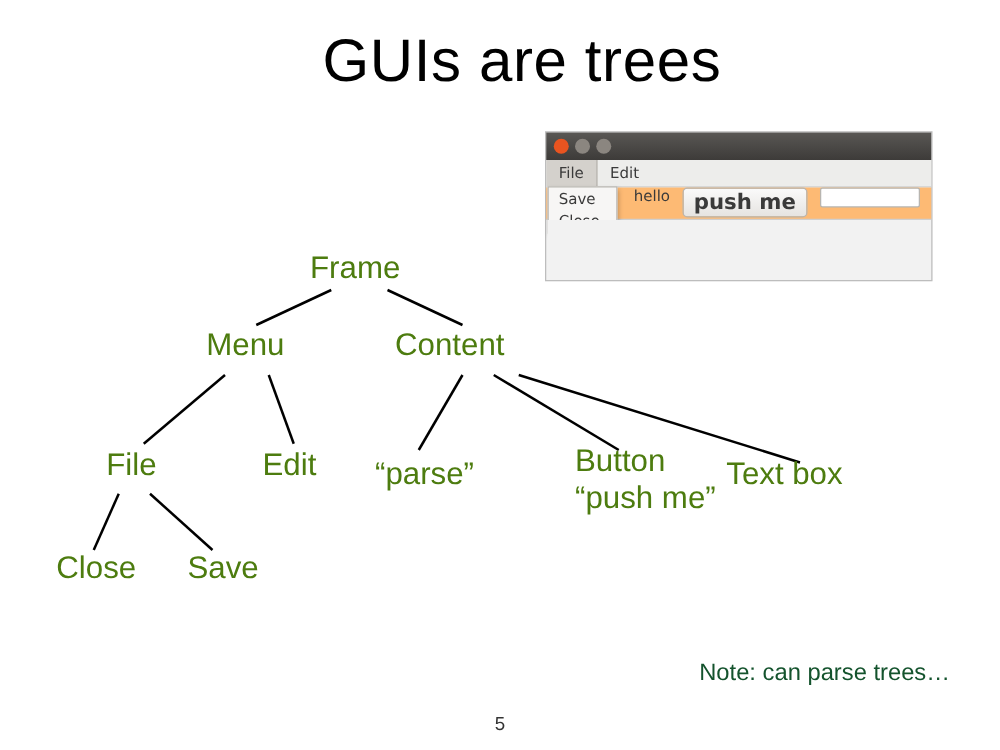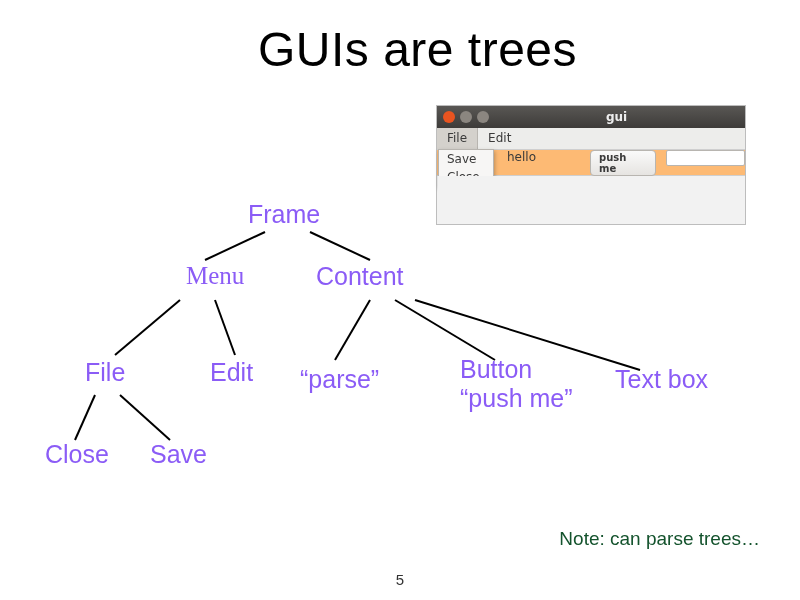--- a/index.html
+++ b/index.html
@@ -88,40 +88,39 @@
       font-size: 12px;
       color: #3a3a3a;
       border-bottom: 1px solid #cfcfcf;
     }
     .toolbar .btn {
       border: 1px solid #b8b5b0;
       background: linear-gradient(#fafafa,#e6e4e1);
       border-radius: 4px;
       padding: 1px 8px;
       font-weight: 600;
-      font-size: 10px;
-      margin-left: 44px;
+      font-size: 17px;
     }
     .toolbar .tbox {
       border: 1px solid #b8b5b0;
       background: #fff;
       width: 80px; height: 16px;
       border-radius: 2px;
     }
     .mock-blank {
       position: absolute;
       left: 1px; right: 1px; top: 70px; bottom: 1px;
       background: #f2f2f2;
     }
 
     
     .node {
       position: absolute;
       font-size: 25px;
-      color: #8b5cf6;
+      color: #4d7c0f;
     }
     .multiline { line-height: 1.15; }
     .footer-note {
       position: absolute;
       right: 40px;
       bottom: 50px;
       font-size: 19px;
       color: #14532d;
     }
     .page-num {
@@ -146,21 +145,20 @@
 </head>
 <body>
 
 <div class="title">GUIs are trees</div>
 
 <div class="mock-window">
   <div class="titlebar">
     <span class="tb-btn tb-close"></span>
     <span class="tb-btn tb-min"></span>
     <span class="tb-btn tb-max"></span>
-    <span class="tb-title">gui</span>
   </div>
   <div class="menubar">
     <div class="mi active">File</div>
     <div class="mi">Edit</div>
   </div>
   <div class="toolbar">
     <span>hello</span>
     <span class="btn">push me</span>
     <span class="tbox"></span>
   </div>
@@ -181,27 +179,27 @@
 
   <line x1="370" y1="300" x2="335" y2="360"></line>
   <line x1="395" y1="300" x2="495" y2="360"></line>
   <line x1="415" y1="300" x2="640" y2="370"></line>
 
   <line x1="95" y1="395" x2="75" y2="440"></line>
   <line x1="120" y1="395" x2="170" y2="440"></line>
 </svg>
 
 <div class="node" style="left:248px; top:200px;">Frame</div>
-<div class="node" style="left:186px; top:262px;font-family:Liberation Serif, serif;">Menu</div>
+<div class="node" style="left:165px; top:262px;">Menu</div>
 <div class="node" style="left:316px; top:262px;">Content</div>
 <div class="node" style="left:85px;  top:358px;">File</div>
 <div class="node" style="left:210px; top:358px;">Edit</div>
 <div class="node" style="left:300px; top:365px;">“parse”</div>
 <div class="node multiline" style="left:460px; top:355px;">
   <div>Button</div>
   <div>“push me”</div>
 </div>
-<div class="node" style="left:615px; top:365px;">Text box</div>
+<div class="node" style="left:581px; top:365px;">Text box</div>
 <div class="node" style="left:45px;  top:440px;">Close</div>
 <div class="node" style="left:150px; top:440px;">Save</div>
 
 <div class="footer-note">Note: can parse trees…</div>
 <div class="page-num">5</div>
 
 </body></html>

